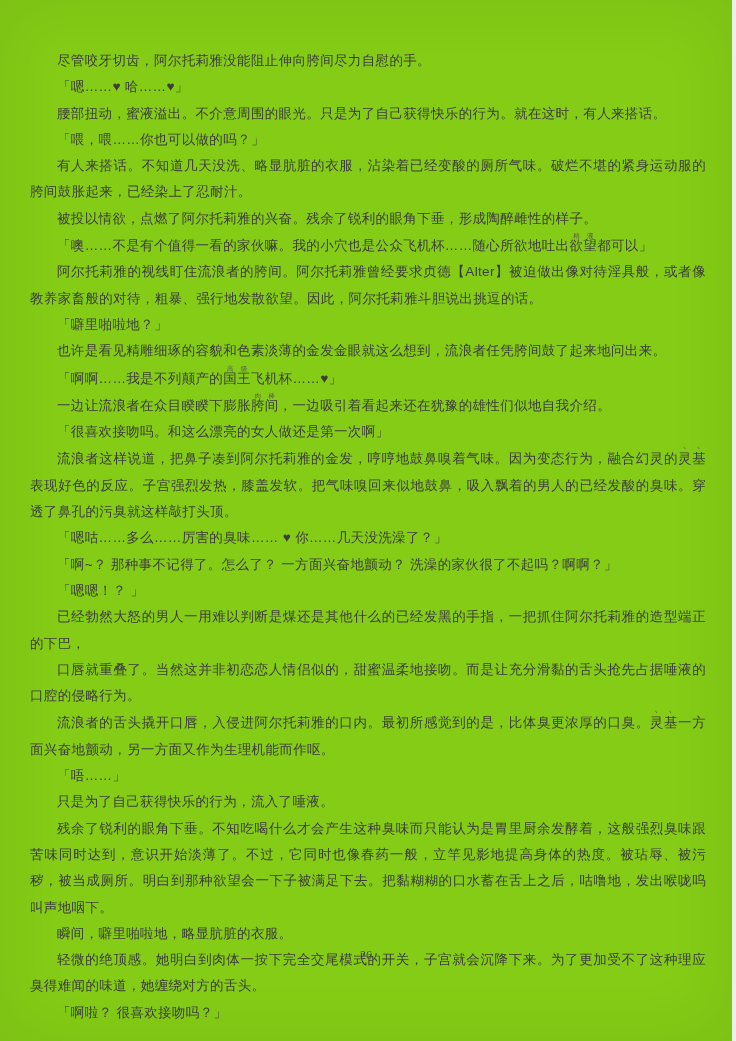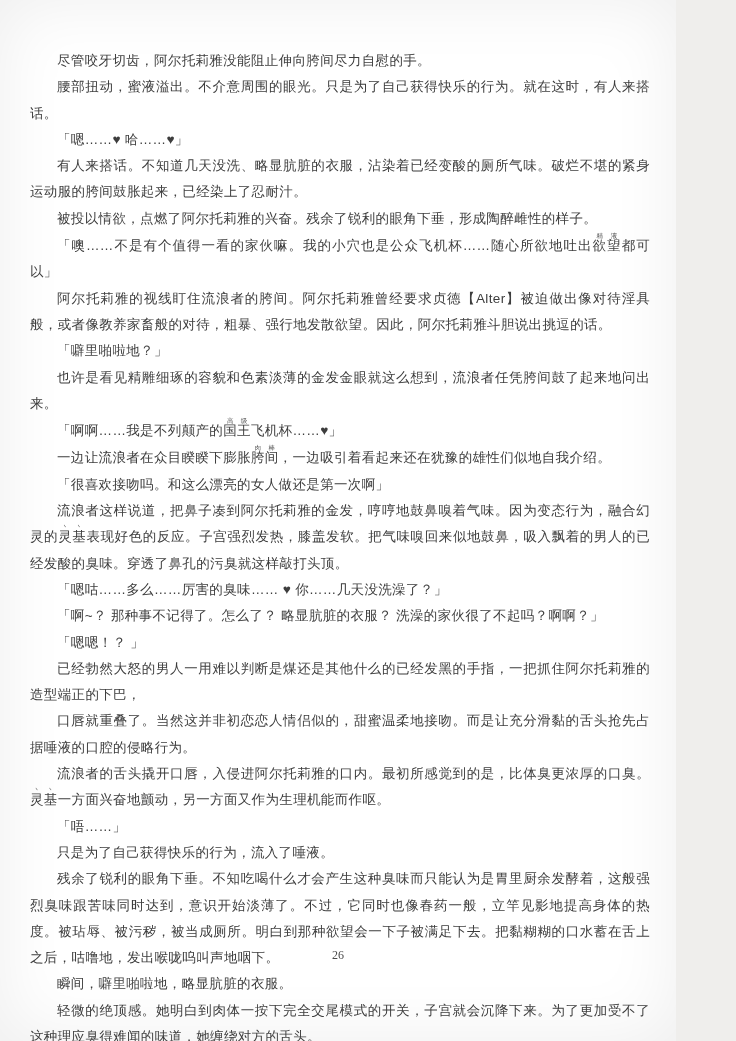--- a/index.html
+++ b/index.html
@@ -4,22 +4,22 @@
 <style>
   html, body { margin: 0; padding: 0; }
   body {
     width: 736px; height: 1041px;
     background: #efeeec;
     font-family: "Liberation Sans", "DejaVu Sans", sans-serif;
     overflow: hidden;
   }
   .page {
     position: relative;
-    width: 676px; height: 1041px;
-    background: #ffffff;
+    width: 732px; height: 1041px;
+    background: #84cc16;
     box-shadow: inset 0 0 70px rgba(0,0,0,0.07);
   }
   .text-body {
     position: absolute;
     top: 48px; left: 30px; right: 26px;
   }
   .text-body p {
     margin: 0;
     font-size: 13.5px;
     line-height: 26.3px;
@@ -43,34 +43,35 @@
     font-size: 12px;
     color: #4a4a4a;
   }
 </style>
 </head>
 <body>
 
 <div class="page">
   <div class="text-body" id="text-body">
       <p>尽管咬牙切齿，阿尔托莉雅没能阻止伸向胯间尽力自慰的手。</p>
+      <p>「嗯……♥ 哈……♥」</p>
       <p>腰部扭动，蜜液溢出。不介意周围的眼光。只是为了自己获得快乐的行为。就在这时，有人来搭话。</p>
-      <p>「嗯……♥ 哈……♥」</p>
+      <p>「喂，喂……你也可以做的吗？」</p>
       <p>有人来搭话。不知道几天没洗、略显肮脏的衣服，沾染着已经变酸的厕所气味。破烂不堪的紧身运动服的胯间鼓胀起来，已经染上了忍耐汁。</p>
       <p>被投以情欲，点燃了阿尔托莉雅的兴奋。残余了锐利的眼角下垂，形成陶醉雌性的样子。</p>
       <p>「噢……不是有个值得一看的家伙嘛。我的小穴也是公众飞机杯……随心所欲地吐出<ruby>欲望<rt>精液</rt></ruby>都可以」</p>
       <p>阿尔托莉雅的视线盯住流浪者的胯间。阿尔托莉雅曾经要求贞德【Alter】被迫做出像对待淫具般，或者像教养家畜般的对待，粗暴、强行地发散欲望。因此，阿尔托莉雅斗胆说出挑逗的话。</p>
       <p>「噼里啪啦地？」</p>
       <p>也许是看见精雕细琢的容貌和色素淡薄的金发金眼就这么想到，流浪者任凭胯间鼓了起来地问出来。</p>
       <p>「啊啊……我是不列颠产的<ruby>国王<rt>高级</rt></ruby>飞机杯……♥」</p>
       <p>一边让流浪者在众目睽睽下膨胀<ruby>胯间<rt>肉棒</rt></ruby>，一边吸引着看起来还在犹豫的雄性们似地自我介绍。</p>
       <p>「很喜欢接吻吗。和这么漂亮的女人做还是第一次啊」</p>
       <p>流浪者这样说道，把鼻子凑到阿尔托莉雅的金发，哼哼地鼓鼻嗅着气味。因为变态行为，融合幻灵的<ruby>灵基<rt>丶丶</rt></ruby>表现好色的反应。子宫强烈发热，膝盖发软。把气味嗅回来似地鼓鼻，吸入飘着的男人的已经发酸的臭味。穿透了鼻孔的污臭就这样敲打头顶。</p>
       <p>「嗯咕……多么……厉害的臭味…… ♥ 你……几天没洗澡了？」</p>
-      <p>「啊~？ 那种事不记得了。怎么了？ 略显肮脏的衣服？ 洗澡的家伙很了不起吗？啊啊？」</p>
+      <p>「啊~？ 那种事不记得了。怎么了？ 一方面兴奋地颤动？ 洗澡的家伙很了不起吗？啊啊？」</p>
       <p>「嗯嗯！？ 」</p>
       <p>已经勃然大怒的男人一用难以判断是煤还是其他什么的已经发黑的手指，一把抓住阿尔托莉雅的造型端正的下巴，</p>
       <p>口唇就重叠了。当然这并非初恋恋人情侣似的，甜蜜温柔地接吻。而是让充分滑黏的舌头抢先占据唾液的口腔的侵略行为。</p>
       <p>流浪者的舌头撬开口唇，入侵进阿尔托莉雅的口内。最初所感觉到的是，比体臭更浓厚的口臭。<ruby>灵基<rt>丶丶</rt></ruby>一方面兴奋地颤动，另一方面又作为生理机能而作呕。</p>
       <p>「唔……」</p>
       <p>只是为了自己获得快乐的行为，流入了唾液。</p>
       <p>残余了锐利的眼角下垂。不知吃喝什么才会产生这种臭味而只能认为是胃里厨余发酵着，这般强烈臭味跟苦味同时达到，意识开始淡薄了。不过，它同时也像春药一般，立竿见影地提高身体的热度。被玷辱、被污秽，被当成厕所。明白到那种欲望会一下子被满足下去。把黏糊糊的口水蓄在舌上之后，咕噜地，发出喉咙呜叫声地咽下。</p>
       <p>瞬间，噼里啪啦地，略显肮脏的衣服。</p>
       <p>轻微的绝顶感。她明白到肉体一按下完全交尾模式的开关，子宫就会沉降下来。为了更加受不了这种理应臭得难闻的味道，她缠绕对方的舌头。</p>
       <p>「啊啦？ 很喜欢接吻吗？」</p>

